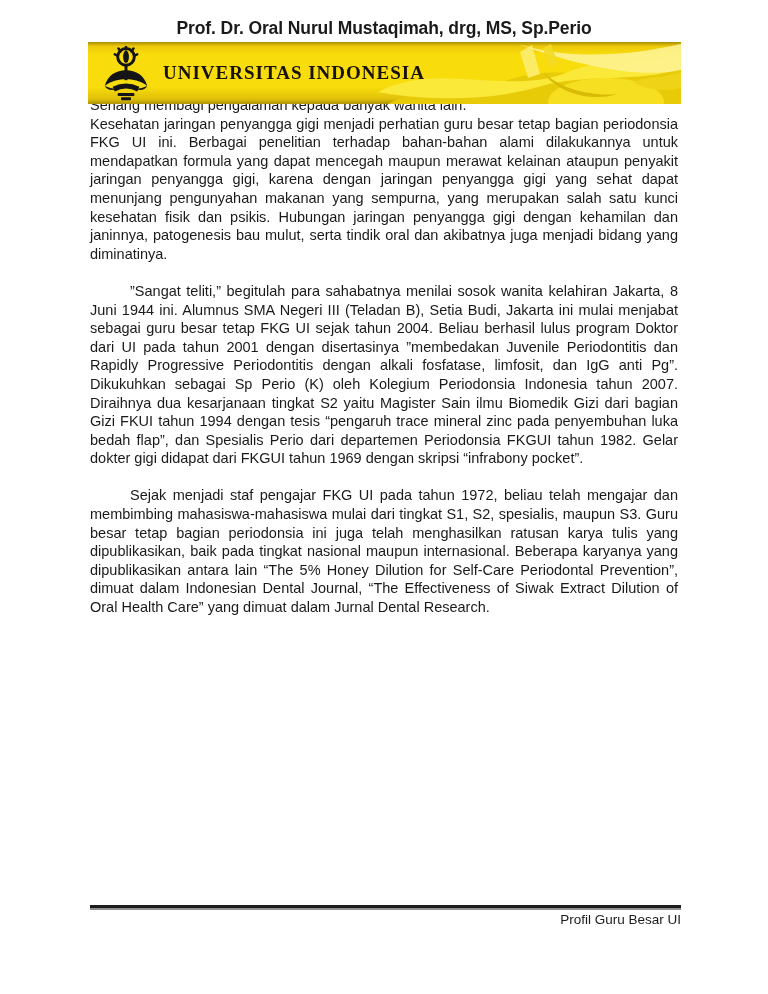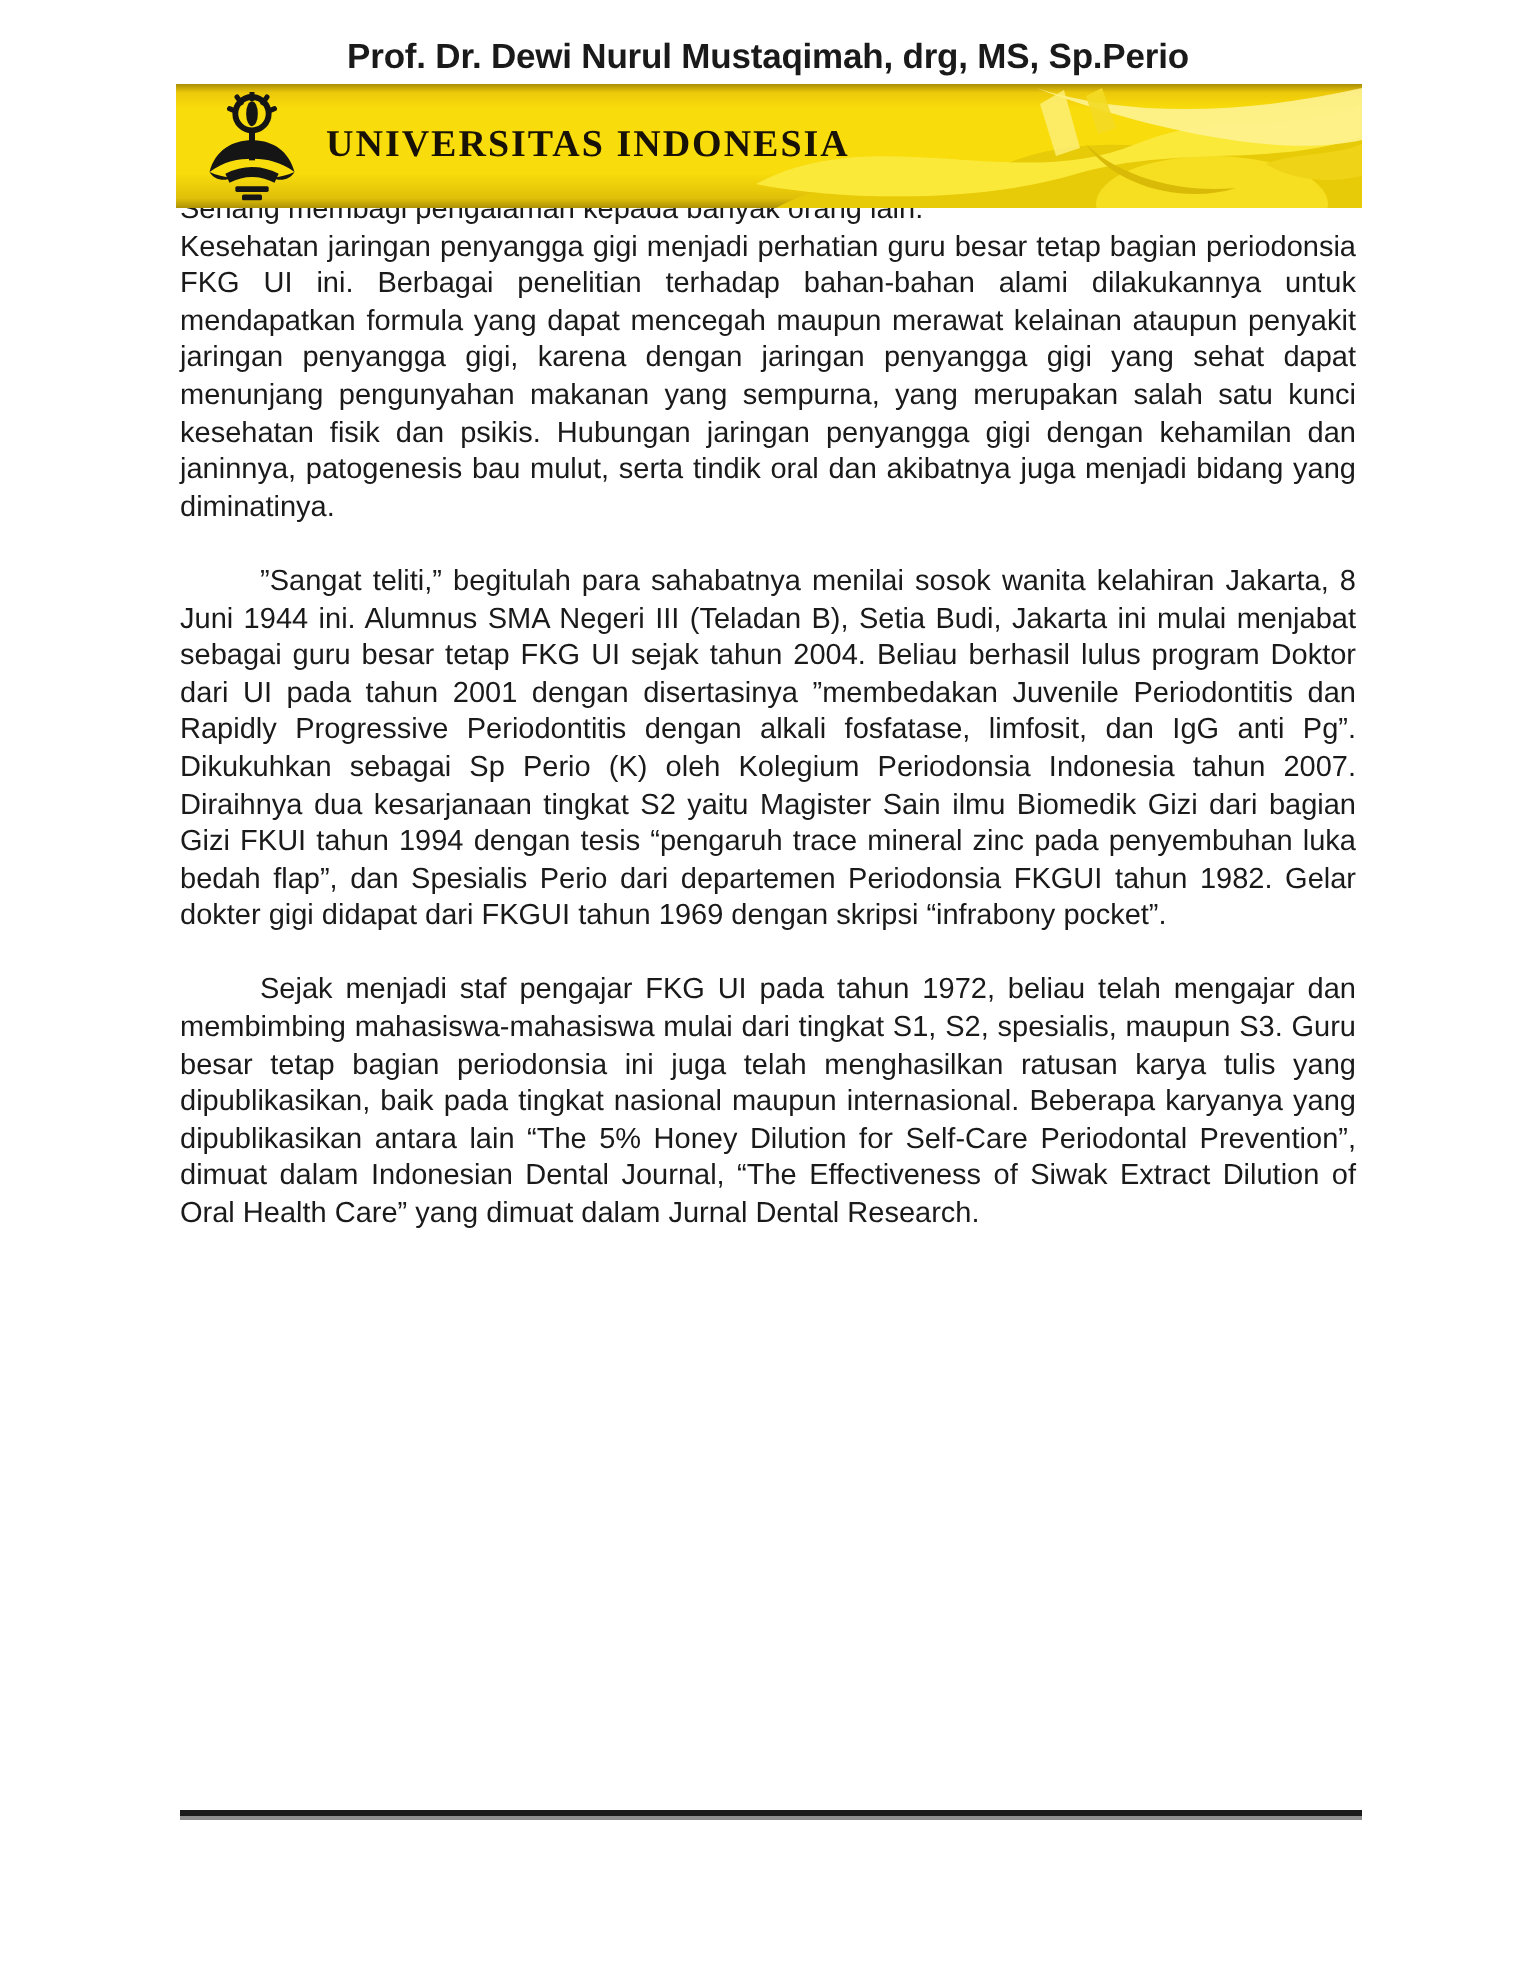--- a/index.html
+++ b/index.html
@@ -122,26 +122,27 @@
           <path d="M55.5,48 C53,52.5 47,54 42,51.5 C47,51 51,50 55.5,48 Z"></path>
           <path d="M14 49 Q30 41 46 49 L43.5 54.5 Q30 47.5 16.5 54.5 Z"></path>
           <rect x="20" y="56.5" width="20" height="3.5" rx="1"></rect>
           <rect x="24" y="61.5" width="12" height="3.5" rx="1"></rect>
         </g>
       </svg>
       <span class="brand-text">UNIVERSITAS INDONESIA</span>
     </div>
   </div>
 
-  <h1 class="title">Prof. Dr. Dewi Nurul Mustaqimah, drg, MS, Sp.Perio</h1>
+  <h1 class="title">Prof. Dr. Oral Nurul Mustaqimah, drg, MS, Sp.Perio</h1>
 
   <p class="motto">Teliti bekerja, belajar, dan membaca</p>
 
   <div class="content">
-      <p class="">Senang membagi pengalaman kepada banyak orang lain.</p>
+      <p class="">Senang membagi pengalaman kepada banyak wanita lain.</p>
       <p class="gap">Kesehatan jaringan penyangga gigi menjadi perhatian guru besar tetap bagian periodonsia FKG UI ini. Berbagai penelitian terhadap bahan-bahan alami dilakukannya untuk mendapatkan formula yang dapat mencegah maupun merawat kelainan ataupun penyakit jaringan penyangga gigi, karena dengan jaringan penyangga gigi yang sehat dapat menunjang pengunyahan makanan yang sempurna, yang merupakan salah satu kunci kesehatan fisik dan psikis. Hubungan jaringan penyangga gigi dengan kehamilan dan janinnya, patogenesis bau mulut, serta tindik oral dan akibatnya juga menjadi bidang yang diminatinya.</p>
       <p class="indent gap">”Sangat teliti,” begitulah para sahabatnya menilai sosok wanita kelahiran Jakarta, 8 Juni 1944 ini. Alumnus SMA Negeri III (Teladan B), Setia Budi, Jakarta ini mulai menjabat sebagai guru besar tetap FKG UI sejak tahun 2004. Beliau berhasil lulus program Doktor dari UI pada tahun 2001 dengan disertasinya ”membedakan Juvenile Periodontitis dan Rapidly Progressive Periodontitis dengan alkali fosfatase, limfosit, dan IgG anti Pg”. Dikukuhkan sebagai Sp Perio (K) oleh Kolegium Periodonsia Indonesia tahun 2007. Diraihnya dua kesarjanaan tingkat S2 yaitu Magister Sain ilmu Biomedik Gizi dari bagian Gizi FKUI tahun 1994 dengan tesis “pengaruh trace mineral zinc pada penyembuhan luka bedah flap”, dan Spesialis Perio dari departemen Periodonsia FKGUI tahun 1982. Gelar dokter gigi didapat dari FKGUI tahun 1969 dengan skripsi “infrabony pocket”.</p>
       <p class="indent gap">Sejak menjadi staf pengajar FKG UI pada tahun 1972, beliau telah mengajar dan membimbing mahasiswa-mahasiswa mulai dari tingkat S1, S2, spesialis, maupun S3. Guru besar tetap bagian periodonsia ini juga telah menghasilkan ratusan karya tulis yang dipublikasikan, baik pada tingkat nasional maupun internasional. Beberapa karyanya yang dipublikasikan antara lain “The 5% Honey Dilution for Self-Care Periodontal Prevention”, dimuat dalam Indonesian Dental Journal, “The Effectiveness of Siwak Extract Dilution of Oral Health Care” yang dimuat dalam Jurnal Dental Research.</p>
     </div>
 
   <div class="footer-rule"></div>
+  <div class="footer-text">Profil Guru Besar UI</div>
 
 </div>
 
 </body></html>

